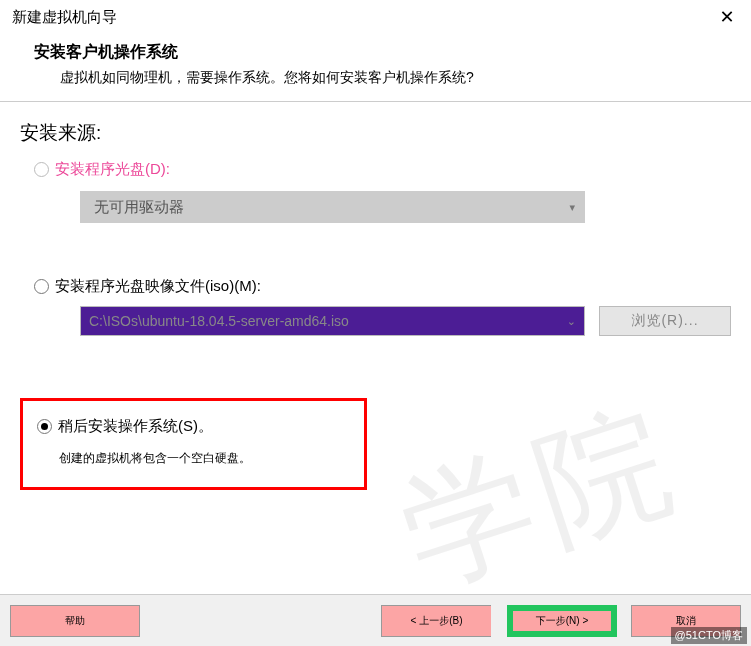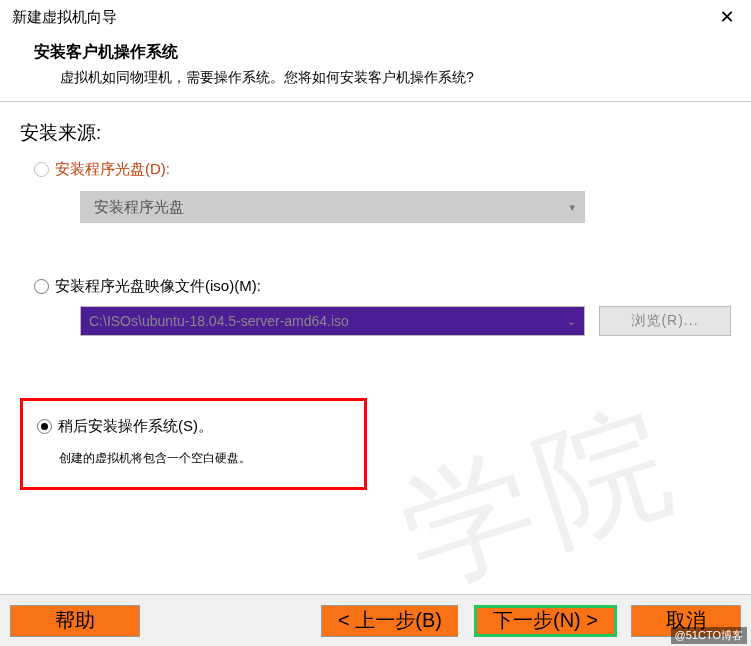--- a/index.html
+++ b/index.html
@@ -64,21 +64,21 @@
     flex-shrink: 0;
   }
   .radio.disabled { border-color: #bbb; }
   .radio.selected::after {
     content: "";
     width: 7px; height: 7px;
     background: #000;
     border-radius: 50%;
   }
   .radio-label { font-size: 15px; }
-  .radio-label.disabled { color: #c2410c; }
+  .radio-label.disabled { color: #ec4899; }
   .dropdown {
     margin: 12px 0 0 60px;
     width: 505px;
     height: 32px;
     background: #ccc;
     border: none;
     display: flex;
     align-items: center;
     justify-content: space-between;
     padding: 0 10px 0 14px;
@@ -136,32 +136,32 @@
     left: 0; right: 0; bottom: 0;
     height: 52px;
     border-top: 1px solid #ccc;
     background: #f0f0f0;
     display: flex;
     align-items: center;
     padding: 0 10px;
   }
   .btn {
     height: 32px;
-    background: #f97316;
+    background: #fca5a5;
     border: 1px solid #999;
-    font-size: 20px;
+    font-size: 10px;
     padding: 0 16px;
     display: flex;
     align-items: center;
     justify-content: center;
     cursor: default;
     min-width: 110px;
   }
   .btn.help { min-width: 130px; }
-  .btn.primary { border: 3px solid #22c55e; }
+  .btn.primary { border: 6px solid #22c55e; }
   .footer .spacer { flex: 1; }
   .footer .btn + .btn { margin-left: 0; }
   .footer .nav-group { display: flex; gap: 16px; }
   .footer .nav-group .btn:first-child { border-right: none; }
   .footer .gap { width: 14px; }
   .watermark {
     position: absolute;
     right: 70px;
     bottom: 60px;
     font-size: 130px;
@@ -197,21 +197,21 @@
 </div>
 
 <div class="content">
   <div class="section-label">安装来源:</div>
 
   <div class="radio-row">
     <span class="radio disabled"></span>
     <span class="radio-label disabled">安装程序光盘(D):</span>
   </div>
   <div class="dropdown">
-    <span>安装程序光盘</span>
+    <span>无可用驱动器</span>
     <span class="chev">▾</span>
   </div>
 
   <div style="height:54px"></div>
 
   <div class="radio-row">
     <span class="radio"></span>
     <span class="radio-label">安装程序光盘映像文件(iso)(M):</span>
   </div>
   <div class="iso-row">

